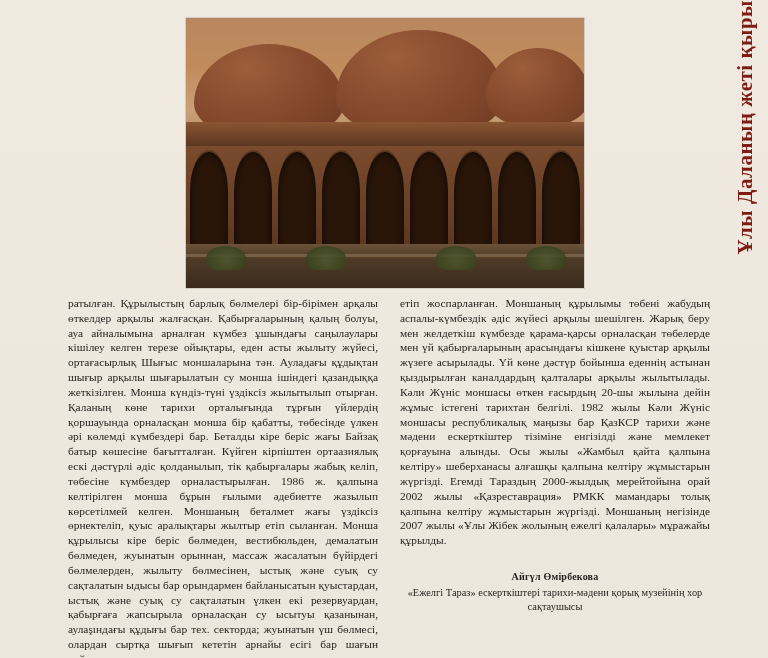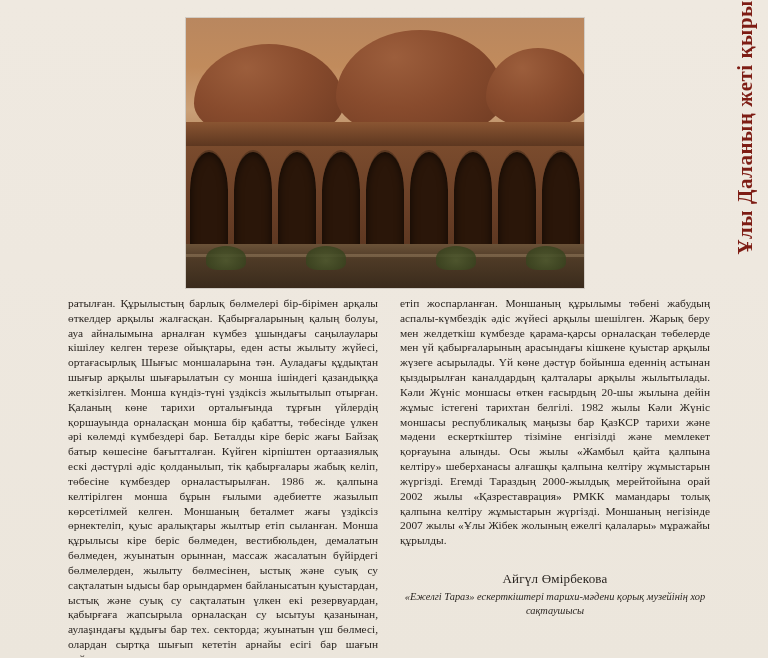--- a/index.html
+++ b/index.html
@@ -151,26 +151,25 @@
   }
   .col p { margin: 0 0 0 0; text-indent: 0; }
 
   
   .signature {
     margin-top: 22px;
     text-align: center;
     line-height: 1.35;
   }
   .sig-name {
-    font-weight: normal;
-    font-size: 13px;
+    font-weight: bold;
+    font-size: 10px;
     letter-spacing: 0.2px;
   }
   .sig-role {
-    font-style: italic;
     font-size: 10.4px;
     margin-top: 2px;
   }
 </style>
 </head>
 <body>
 
 <div class="page">
 
   <div class="side-title">

